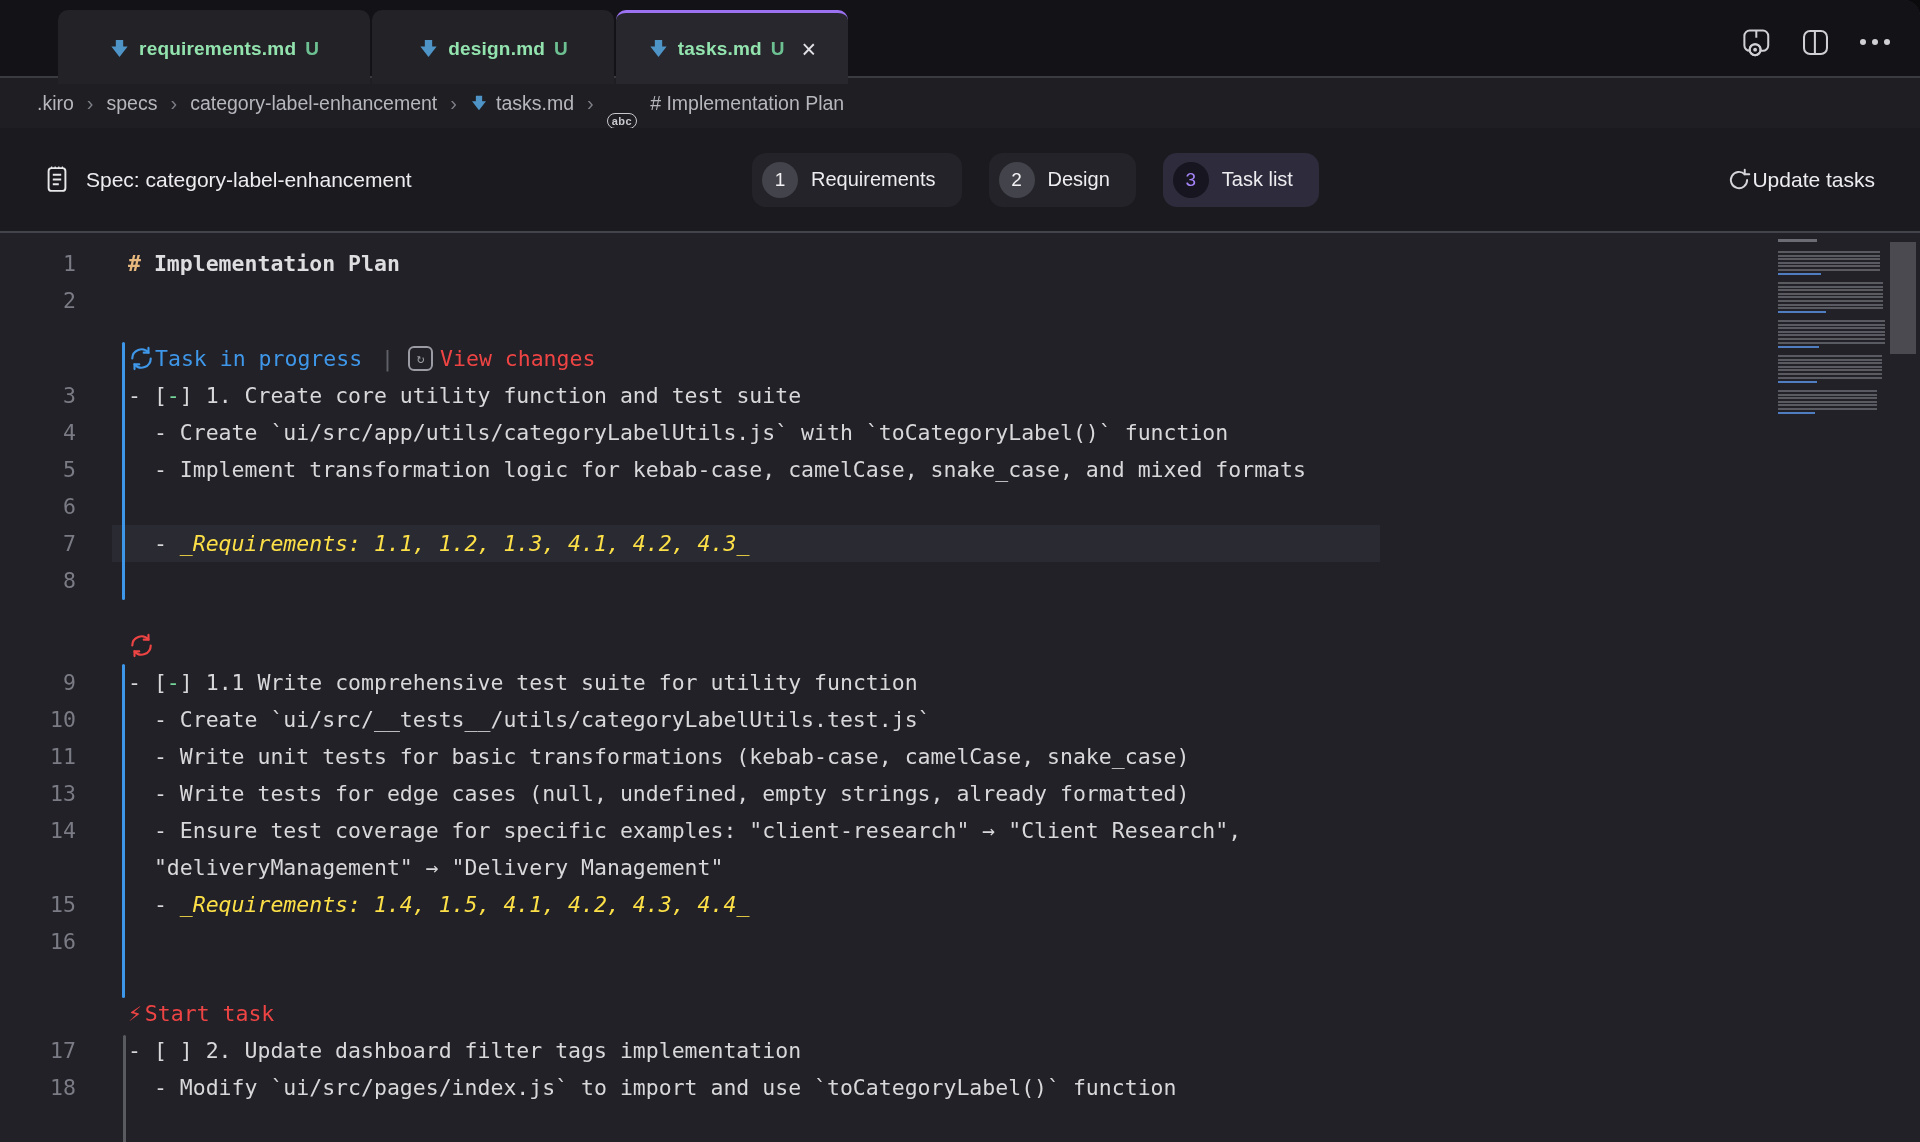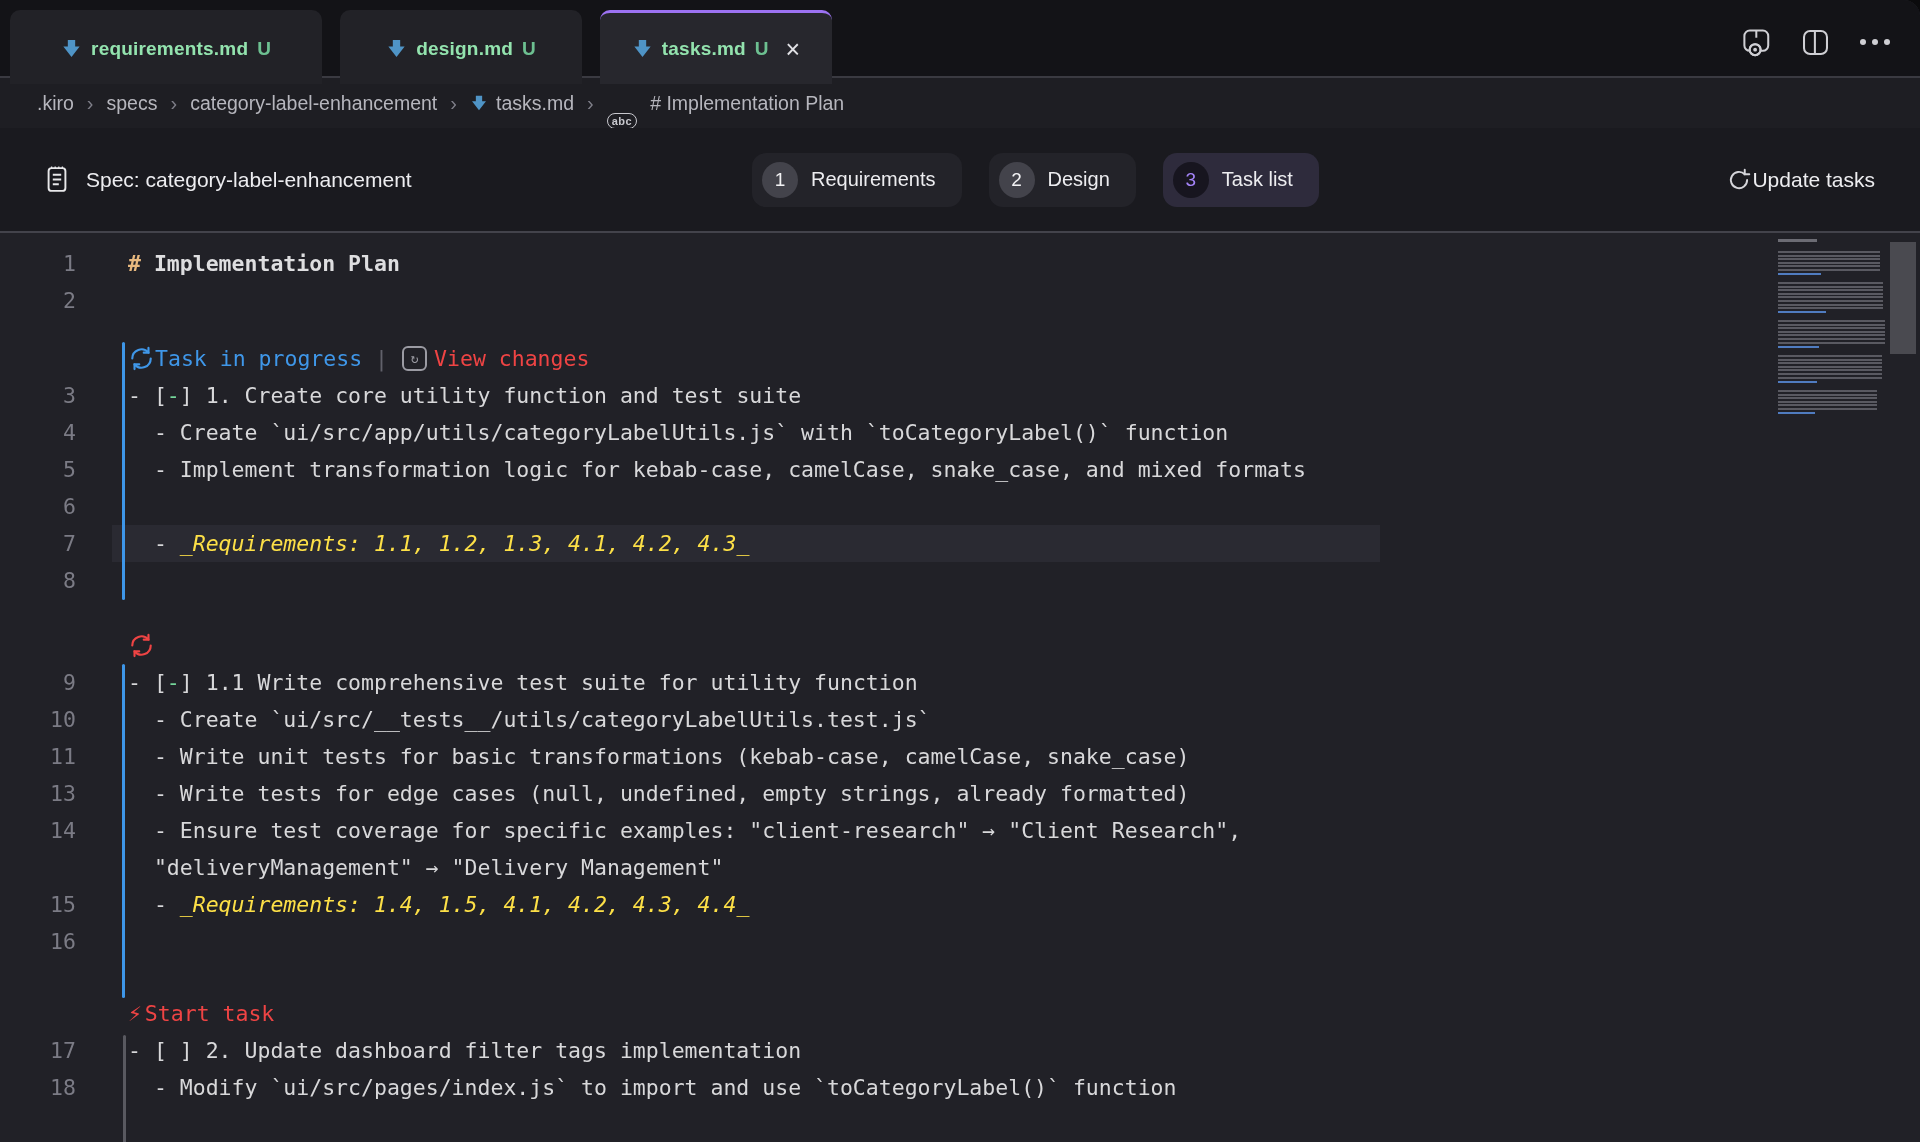--- a/index.html
+++ b/index.html
@@ -1,24 +1,24 @@
 <!DOCTYPE html>
 <html><head>
 <meta charset="utf-8">
 <style>
   html,body{margin:0;padding:0;background:#0b0b0d;}
   body{width:1920px;height:1142px;overflow:hidden;font-family:"Liberation Sans",sans-serif;}
   .app{width:1920px;height:1142px;background:#212127;border-top-right-radius:16px;overflow:hidden;display:flex;flex-direction:column;}
 
   
-  .tabbar{height:76px;background:#131317;position:relative;flex:none;border-top-right-radius:16px;}
+  .tabbar{height:76px;background:#131317;position:relative;flex:none;border-top-right-radius:16px;padding-left:48px;}
   .tabs{display:flex;align-items:flex-end;height:84px;padding-left:10px;}
   .tab{height:74px;display:flex;align-items:center;justify-content:center;gap:9px;background:#222227;
        border-radius:10px 10px 0 0;border-top:3px solid transparent;box-sizing:border-box;cursor:pointer;}
-  .tab+.tab{margin-left:18px;}
+  .tab+.tab{margin-left:2px;}
   .tab.active{background:#27272d;border-top-color:#9c72f2;}
   .tab .label{font-size:19px;color:#93e3ae;letter-spacing:.2px;font-weight:bold;}
   .tab .badge{font-size:19px;color:#6dc091;font-weight:bold;}
   .tab .close{color:#e2e2e6;font-size:25px;line-height:20px;margin-left:8px;}
   .w-ic{display:inline-flex;align-items:center;}
   .tab-actions{position:absolute;right:28px;top:0;height:84px;display:flex;align-items:center;gap:28px;}
   .act{display:inline-flex;cursor:pointer;}
 
   
   .crumbbar{height:52px;background:#1e1e23;border-top:2px solid #3a3a41;display:flex;align-items:center;
@@ -55,21 +55,21 @@
   .c-hash{color:#e7b87e;font-weight:bold;}
   .c-head{color:#dedee0;font-weight:bold;}
   .c-green{color:#75d79b;}
   .c-req{color:#fde047;font-style:italic;}
   .blue{color:#3f97e9;}
   .grayw{color:#ef4444;text-align:right;}
   .divider{color:#61616b;margin:0 12px;}
   .vc-box{width:21px;height:21px;border:2px solid #9b9ba3;border-radius:6px;display:inline-flex;
           align-items:center;justify-content:center;font-size:13px;line-height:1;color:#9b9ba3;margin:0 7px 0 2px;}
   .bolt{font-size:23px;margin-right:3px;}
-  .mgap{margin-right:1px;}
+  .mgap{margin-right:7px;}
   .hl-line{position:absolute;left:112px;width:1268px;top:0;bottom:0;background:#2a2a32;z-index:0;}
   .indent-bar{position:absolute;width:3px;border-radius:2px;background:#3e96e8;z-index:2;}
   #bar1{left:122px;top:109px;height:258px;}
   #bar2{left:122px;top:431px;height:334px;}
   #bar3{left:123px;top:802px;height:340px;background:#595960;width:2.5px;}
 
   
   .minimap{position:absolute;left:1778px;top:6px;width:108px;}
   .mm-title{height:2.5px;width:36%;background:rgba(172,172,180,.55);margin-bottom:9px;}
   .mm-block{background:repeating-linear-gradient(to bottom,rgba(168,168,178,.42) 0 2px,transparent 2px 3.6px);margin-bottom:2px;}

